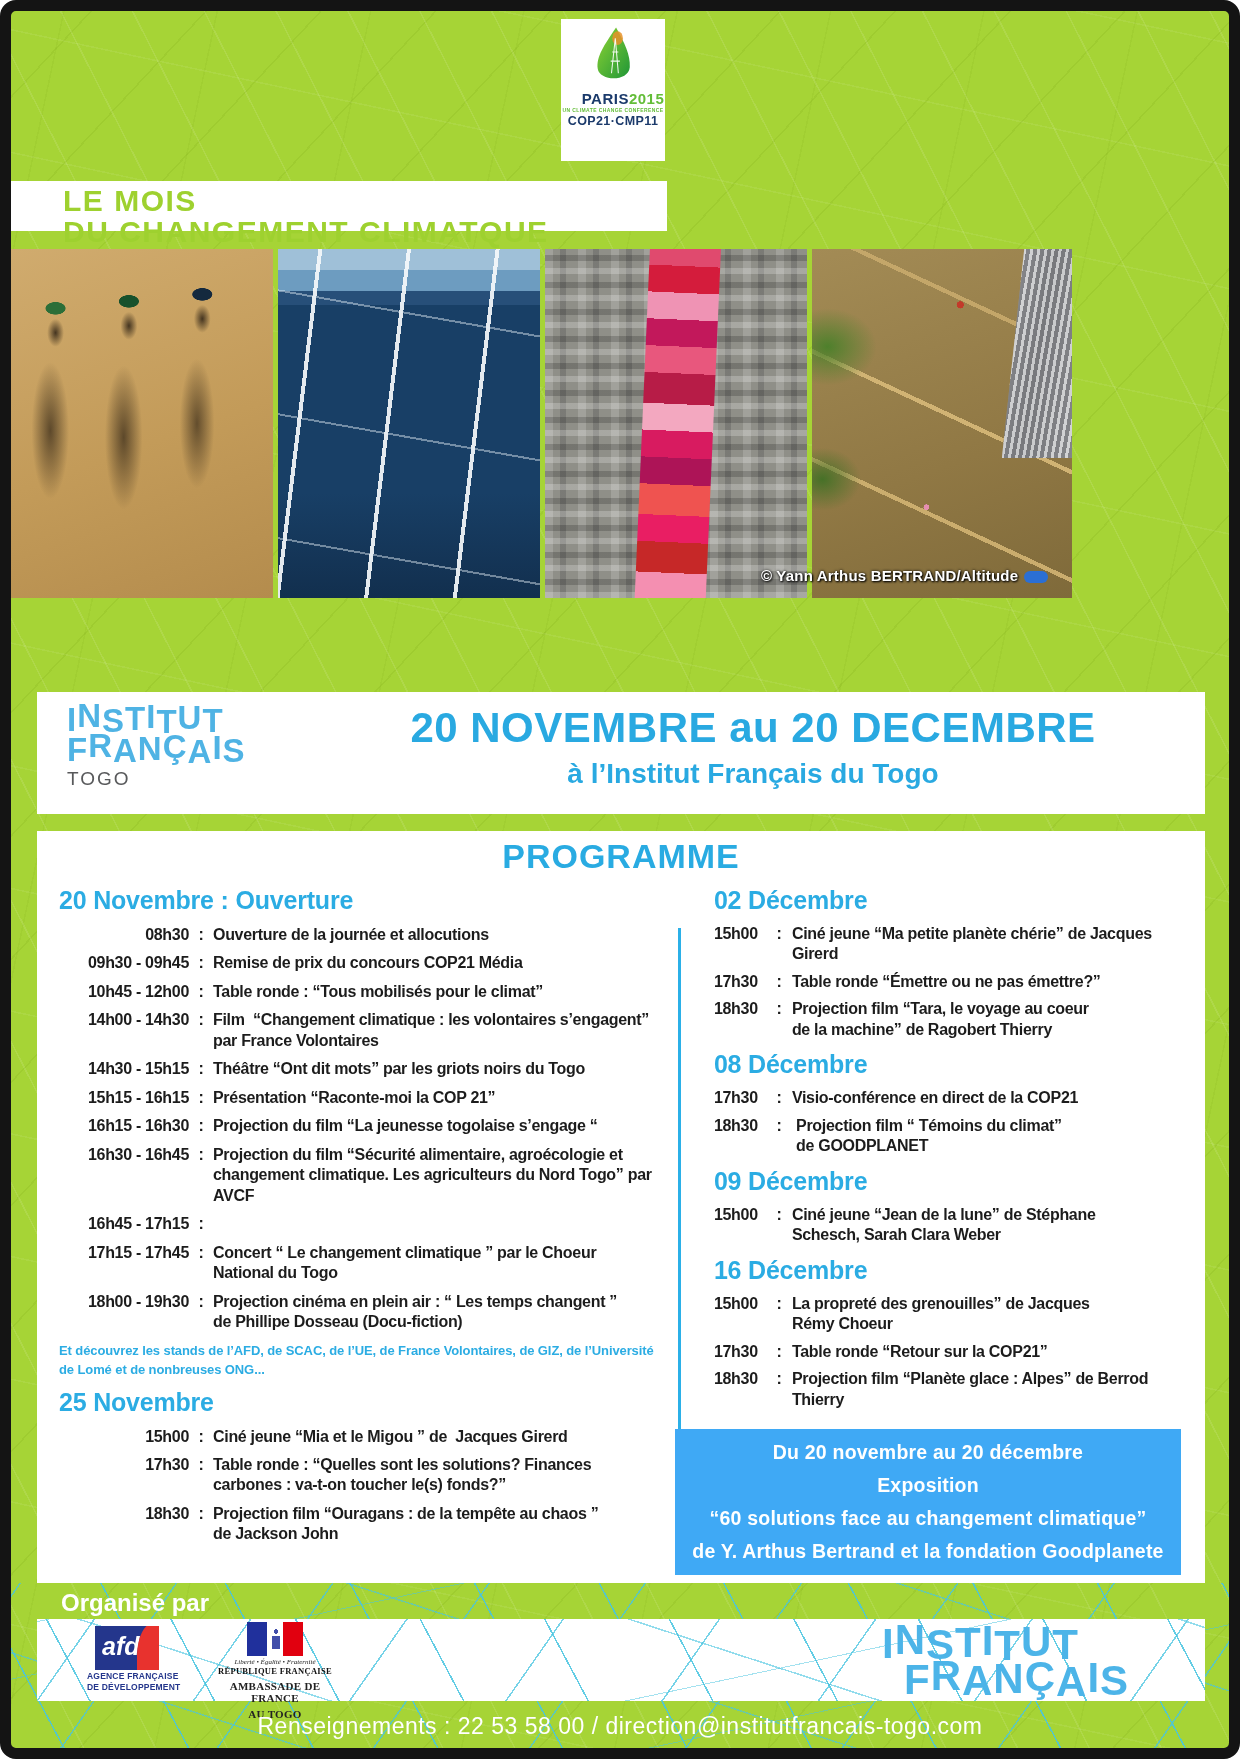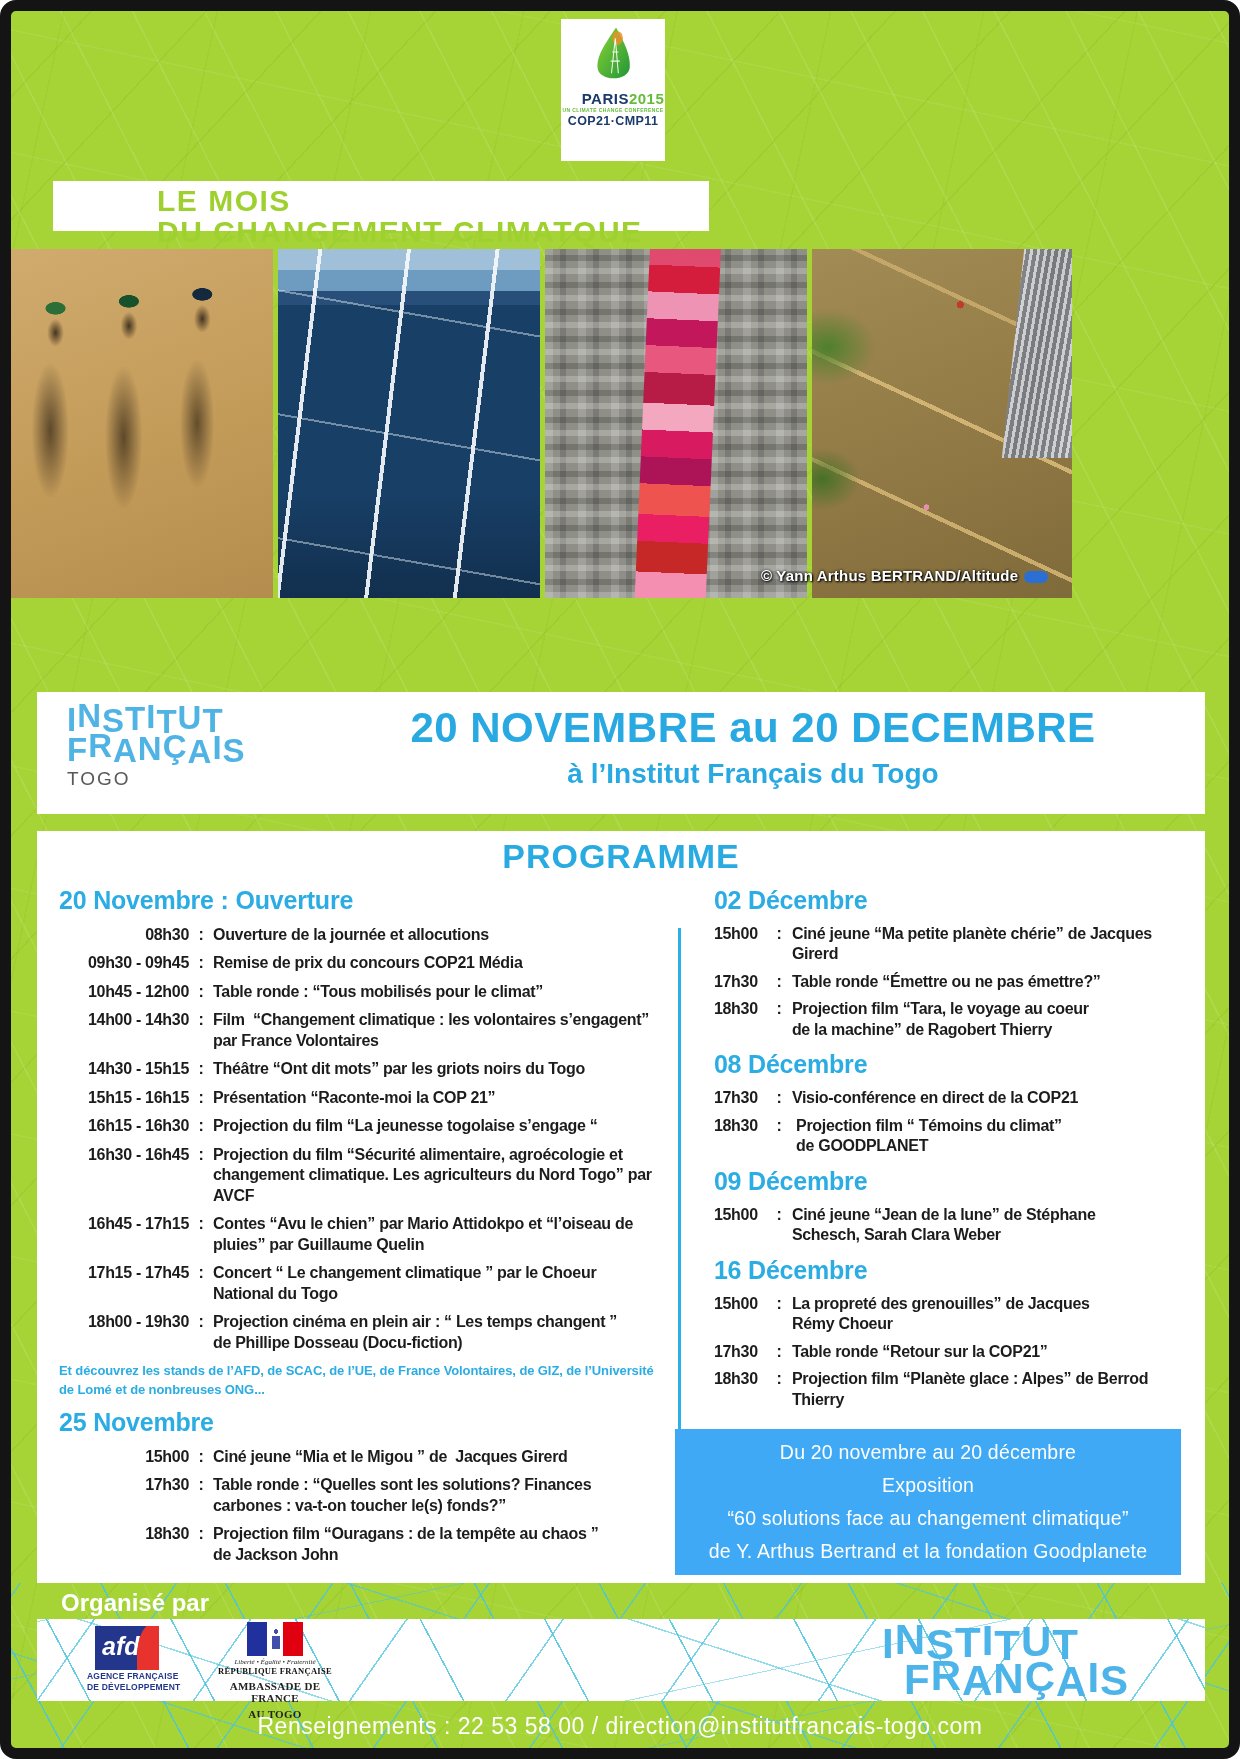--- a/index.html
+++ b/index.html
@@ -17,21 +17,21 @@
   }
   .abs { position:absolute; }
 
   
   .logo-box { left:550px; top:8px; width:104px; height:142px; background:#fff; text-align:center; padding-top:7px; }
   .paris-line { font-size:15px; font-weight:700; letter-spacing:.5px; margin-top:2px;padding-left:20px; }
   .paris-line .p1 { color:#1b3a6b; } .paris-line .p2 { color:#63bd38; }
   .paris-sub { font-size:5px; color:#63bd38; font-weight:700; letter-spacing:.4px; }
   .paris-cop { font-size:12.5px; color:#1b3a6b; font-weight:700; letter-spacing:.4px; margin-top:1px; }
 
-  .title-band { left:0; top:170px; width:656px; height:50px; background:#fff; padding:4px 0 0 104px;margin-left:42px; }
+  .title-band { left:0; top:170px; width:656px; height:50px; background:#fff; padding:4px 0 0 52px; }
   .title-band div { font-size:30px; font-weight:700; letter-spacing:1.5px; line-height:31px; color:#9ed12f; }
 
   
   .photos { left:0; top:238px; height:349px; display:flex; gap:5px; }
   .photo { height:349px; position:relative; overflow:hidden; }
   .photo1 { width:262px;
     background:
       radial-gradient(ellipse 16px 10px at 17% 17%, #2c6e38 0 60%, transparent 65%),
       radial-gradient(ellipse 16px 10px at 45% 15%, #17512c 0 60%, transparent 65%),
       radial-gradient(ellipse 16px 10px at 73% 13%, #14293e 0 60%, transparent 65%),
@@ -97,21 +97,21 @@
   .ev { display:grid; grid-template-columns:130px 24px 1fr; margin-bottom:8px;
         font-size:16px; font-weight:700; color:#1c1c1c; line-height:1.28; letter-spacing:-.3px; }
   .col-right .ev { grid-template-columns:52px 26px 1fr; margin-bottom:7px; }
   .ev .t { text-align:right; }
   .col-right .ev .t { text-align:left; }
   .ev .c { text-align:center; }
   .ev .d { white-space:pre; min-width:0; }
   .note { color:#2bace3; font-size:13px; font-weight:700; line-height:1.5; white-space:pre-line; margin:8px 0 8px; letter-spacing:-.1px; }
   .expo-box { position:absolute; left:638px; top:598px; width:506px; height:146px; background:#3fa9f5;
     color:#fff; text-align:center; display:flex; flex-direction:column; justify-content:center; gap:10px; }
-  .expo-box div { font-size:19.5px; font-weight:400; letter-spacing:.2px; }
+  .expo-box div { font-size:19.5px; font-weight:700; letter-spacing:.2px; }
 
   
   .net {
     background-image:
       repeating-linear-gradient(62deg,  transparent 0 46px, rgba(72,196,224,.85) 46px 47.5px, transparent 47.5px 110px),
       repeating-linear-gradient(-55deg, transparent 0 60px, rgba(72,196,224,.75) 60px 61.5px, transparent 61.5px 128px),
       repeating-linear-gradient(18deg,  transparent 0 90px, rgba(72,196,224,.6) 90px 91.5px, transparent 91.5px 170px),
       repeating-linear-gradient(-12deg, transparent 0 120px, rgba(72,196,224,.5) 120px 121px, transparent 121px 200px);
   }
   .bottom-net { left:0; right:0; top:1572px; height:165px; }
@@ -234,22 +234,20 @@
             <div class="ev">
               <div class="t">16h30 - 16h45</div>
               <div class="c">:</div>
               <div class="d">Projection du film “Sécurité alimentaire, agroécologie et
 changement climatique. Les agriculteurs du Nord Togo” par
 AVCF</div>
             </div>
             <div class="ev">
               <div class="t">16h45 - 17h15</div>
               <div class="c">:</div>
-              <div class="d">Contes “Avu le chien” par Mario Attidokpo et “l’oiseau de
-pluies” par Guillaume Quelin</div>
             </div>
             <div class="ev">
               <div class="t">17h15 - 17h45</div>
               <div class="c">:</div>
               <div class="d">Concert “ Le changement climatique ” par le Choeur
 National du Togo</div>
             </div>
             <div class="ev">
               <div class="t">18h00 - 19h30</div>
               <div class="c">:</div>

